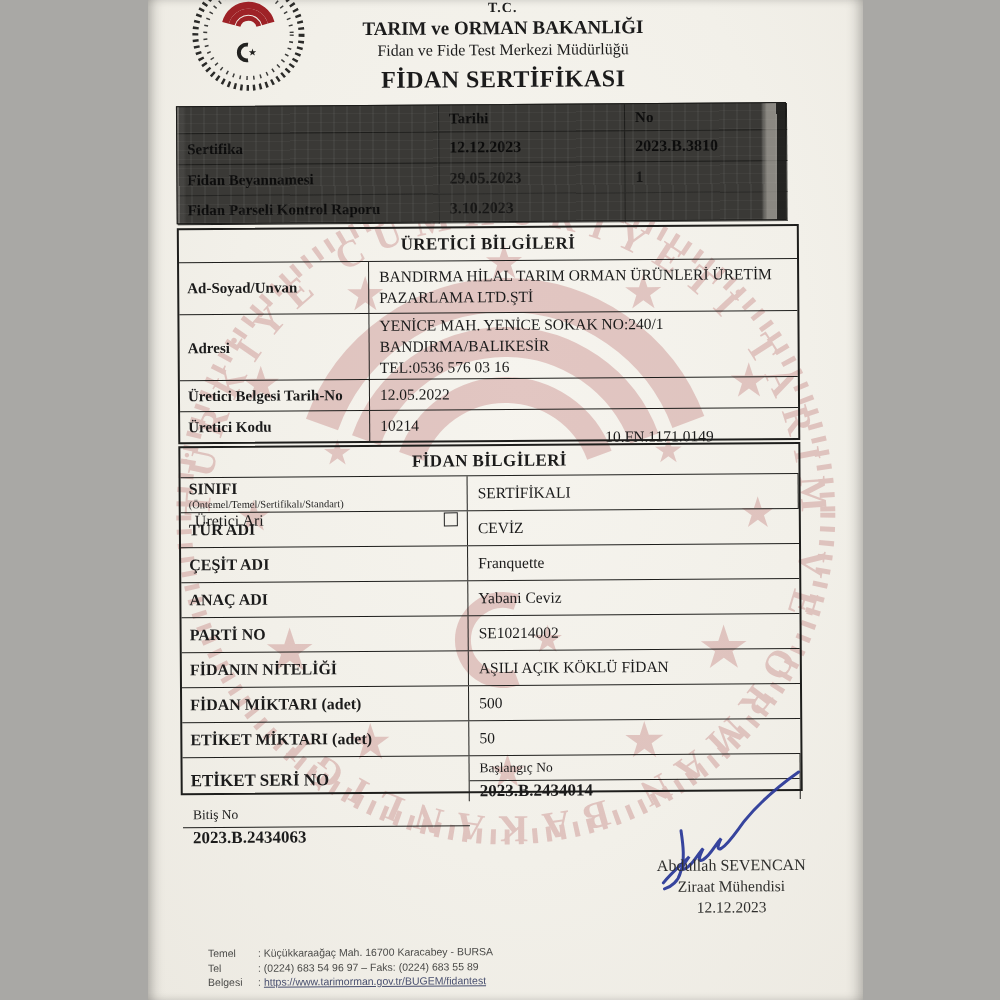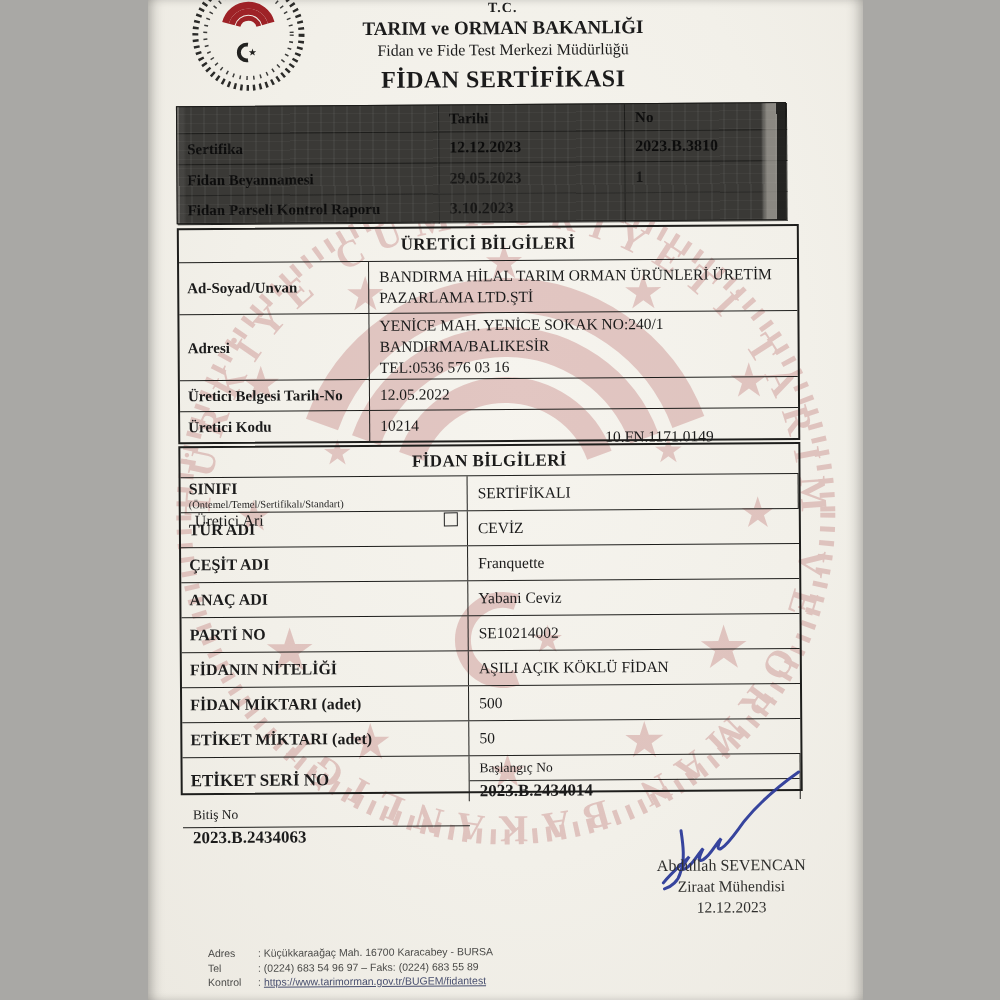--- a/index.html
+++ b/index.html
@@ -266,28 +266,28 @@
       </svg>
 
       <div class="sigblock">
         <div class="name">Abdullah SEVENCAN</div>
         <div>Ziraat Mühendisi</div>
         <div>12.12.2023</div>
       </div>
 
       <div class="footer">
         <div class="frow">
-          <span>Adres</span>
+          <span>Temel</span>
           <span>: Küçükkaraağaç Mah. 16700  Karacabey - BURSA</span>
         </div>
         <div class="frow">
           <span>Tel</span>
           <span>: (0224) 683 54 96 97 –  Faks: (0224) 683 55 89</span>
         </div>
         <div class="frow">
-          <span>Kontrol</span>
+          <span>Belgesi</span>
           <span><span>: </span><span class="weblink">https://www.tarimorman.gov.tr/BUGEM/fidantest</span></span>
         </div>
       </div>
 
     </div>
   </div>
 </div>
 
 </body></html>

